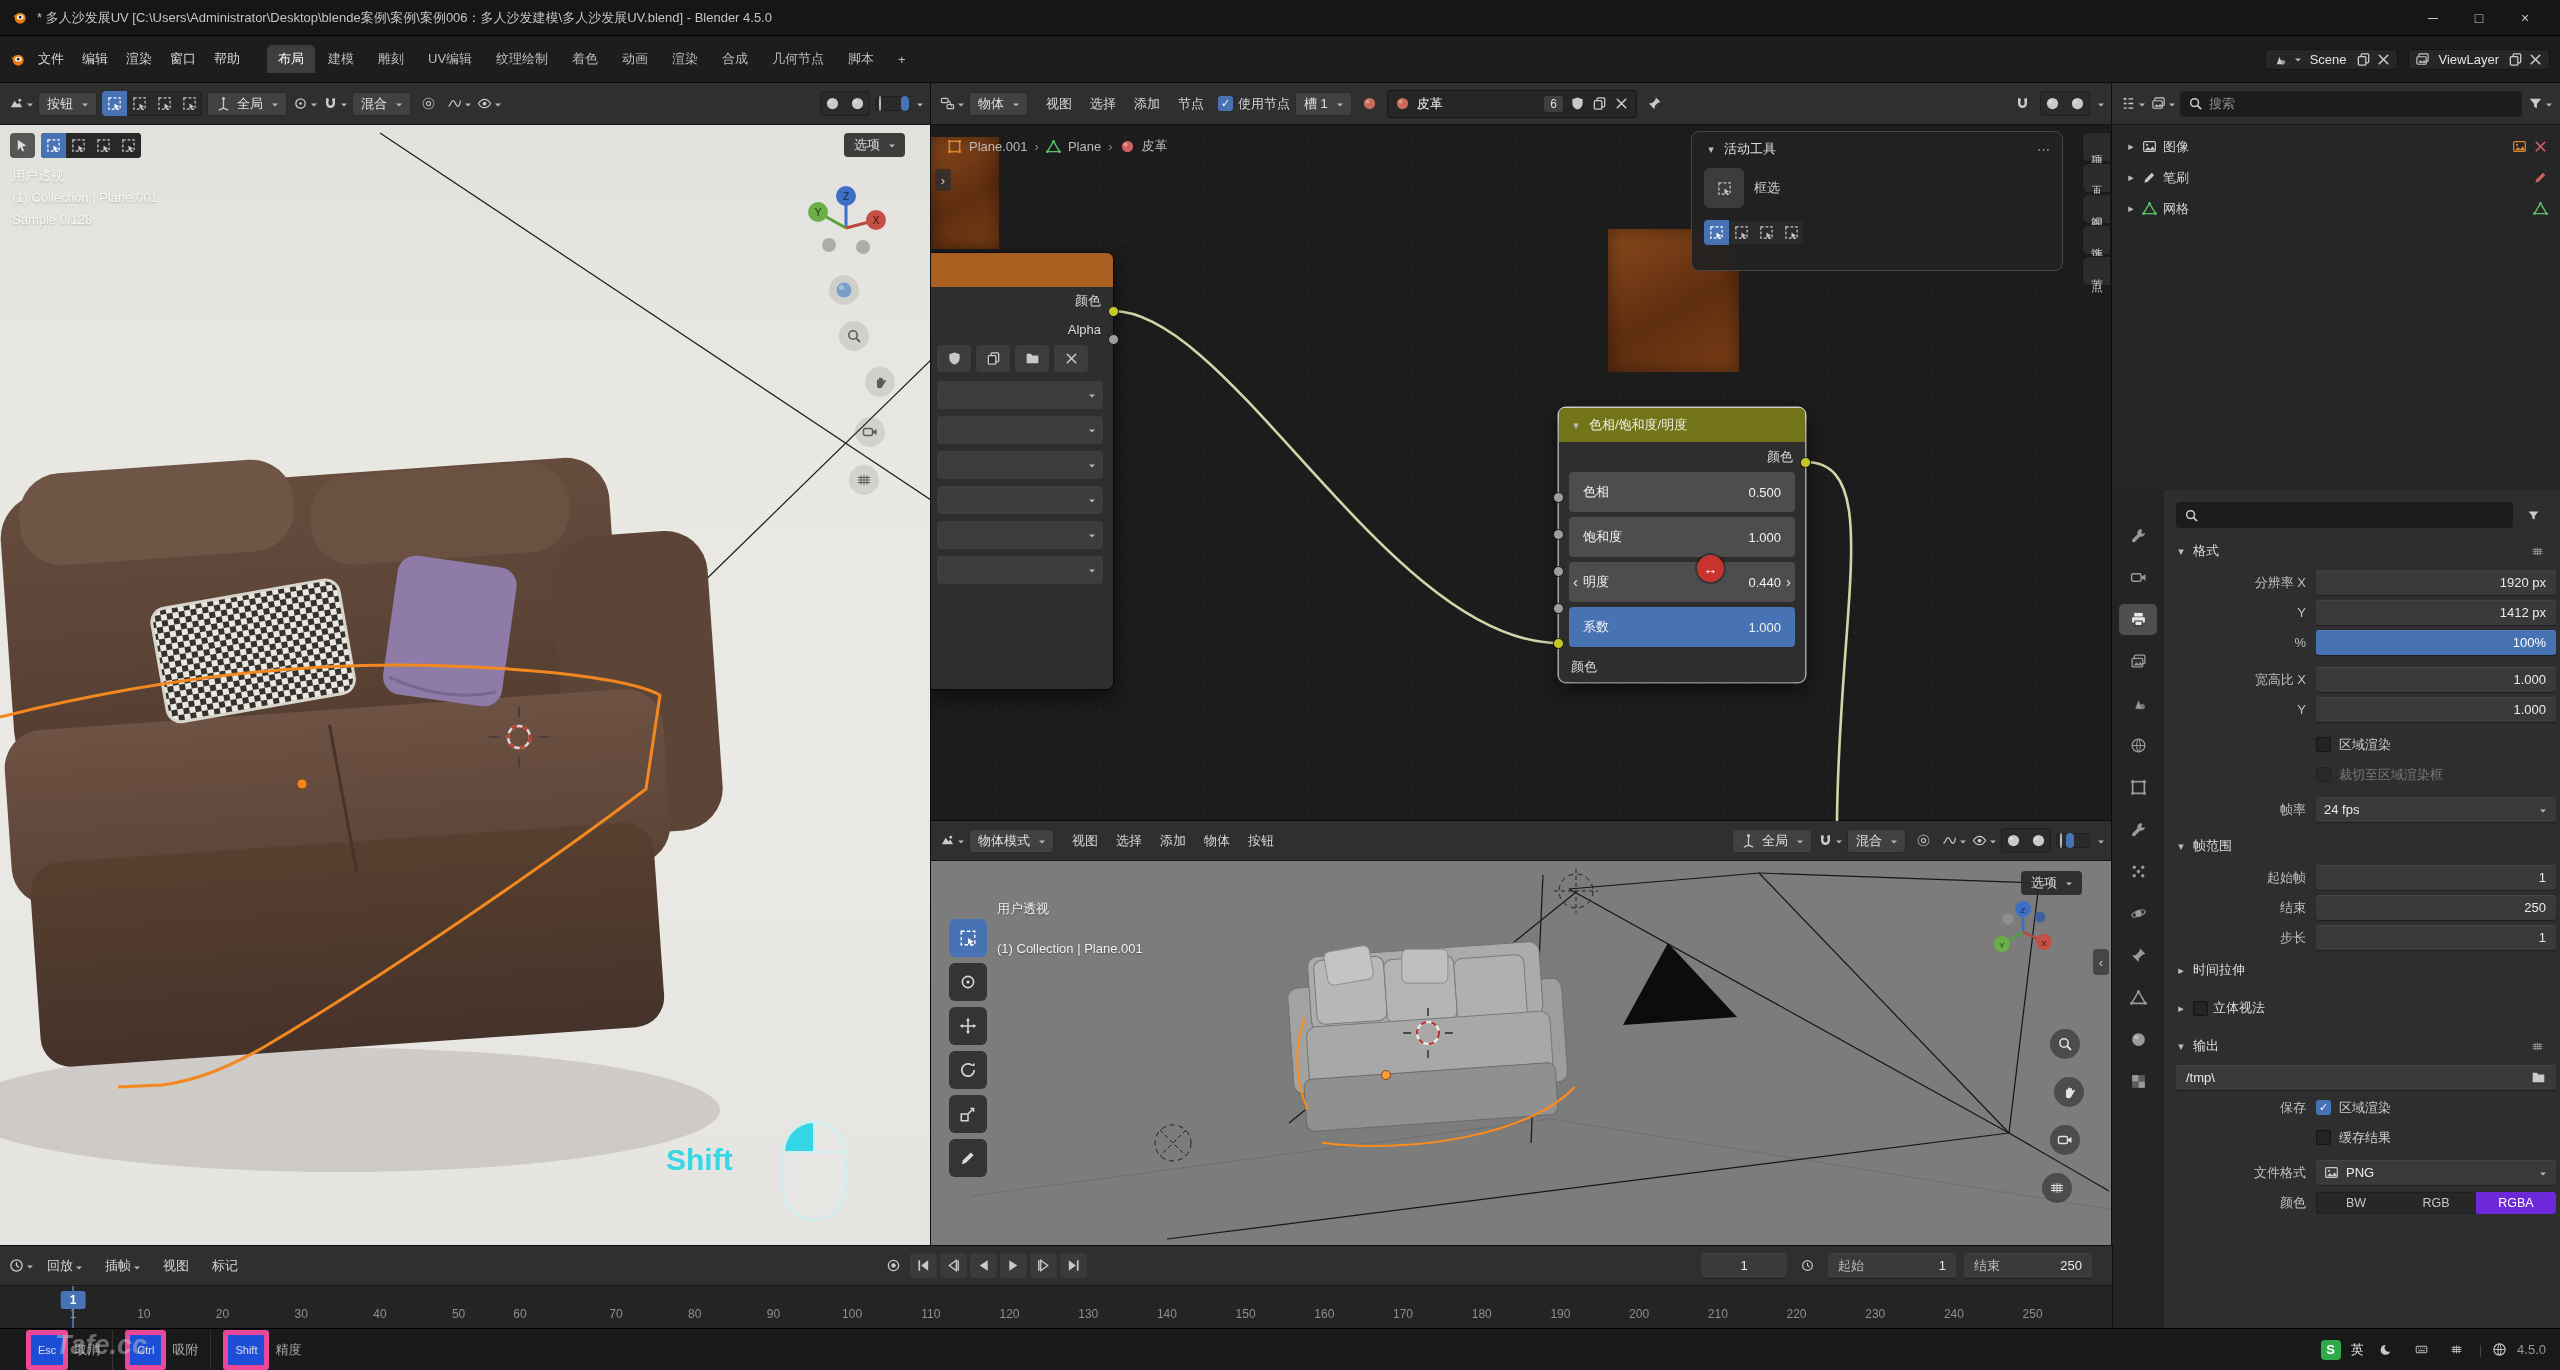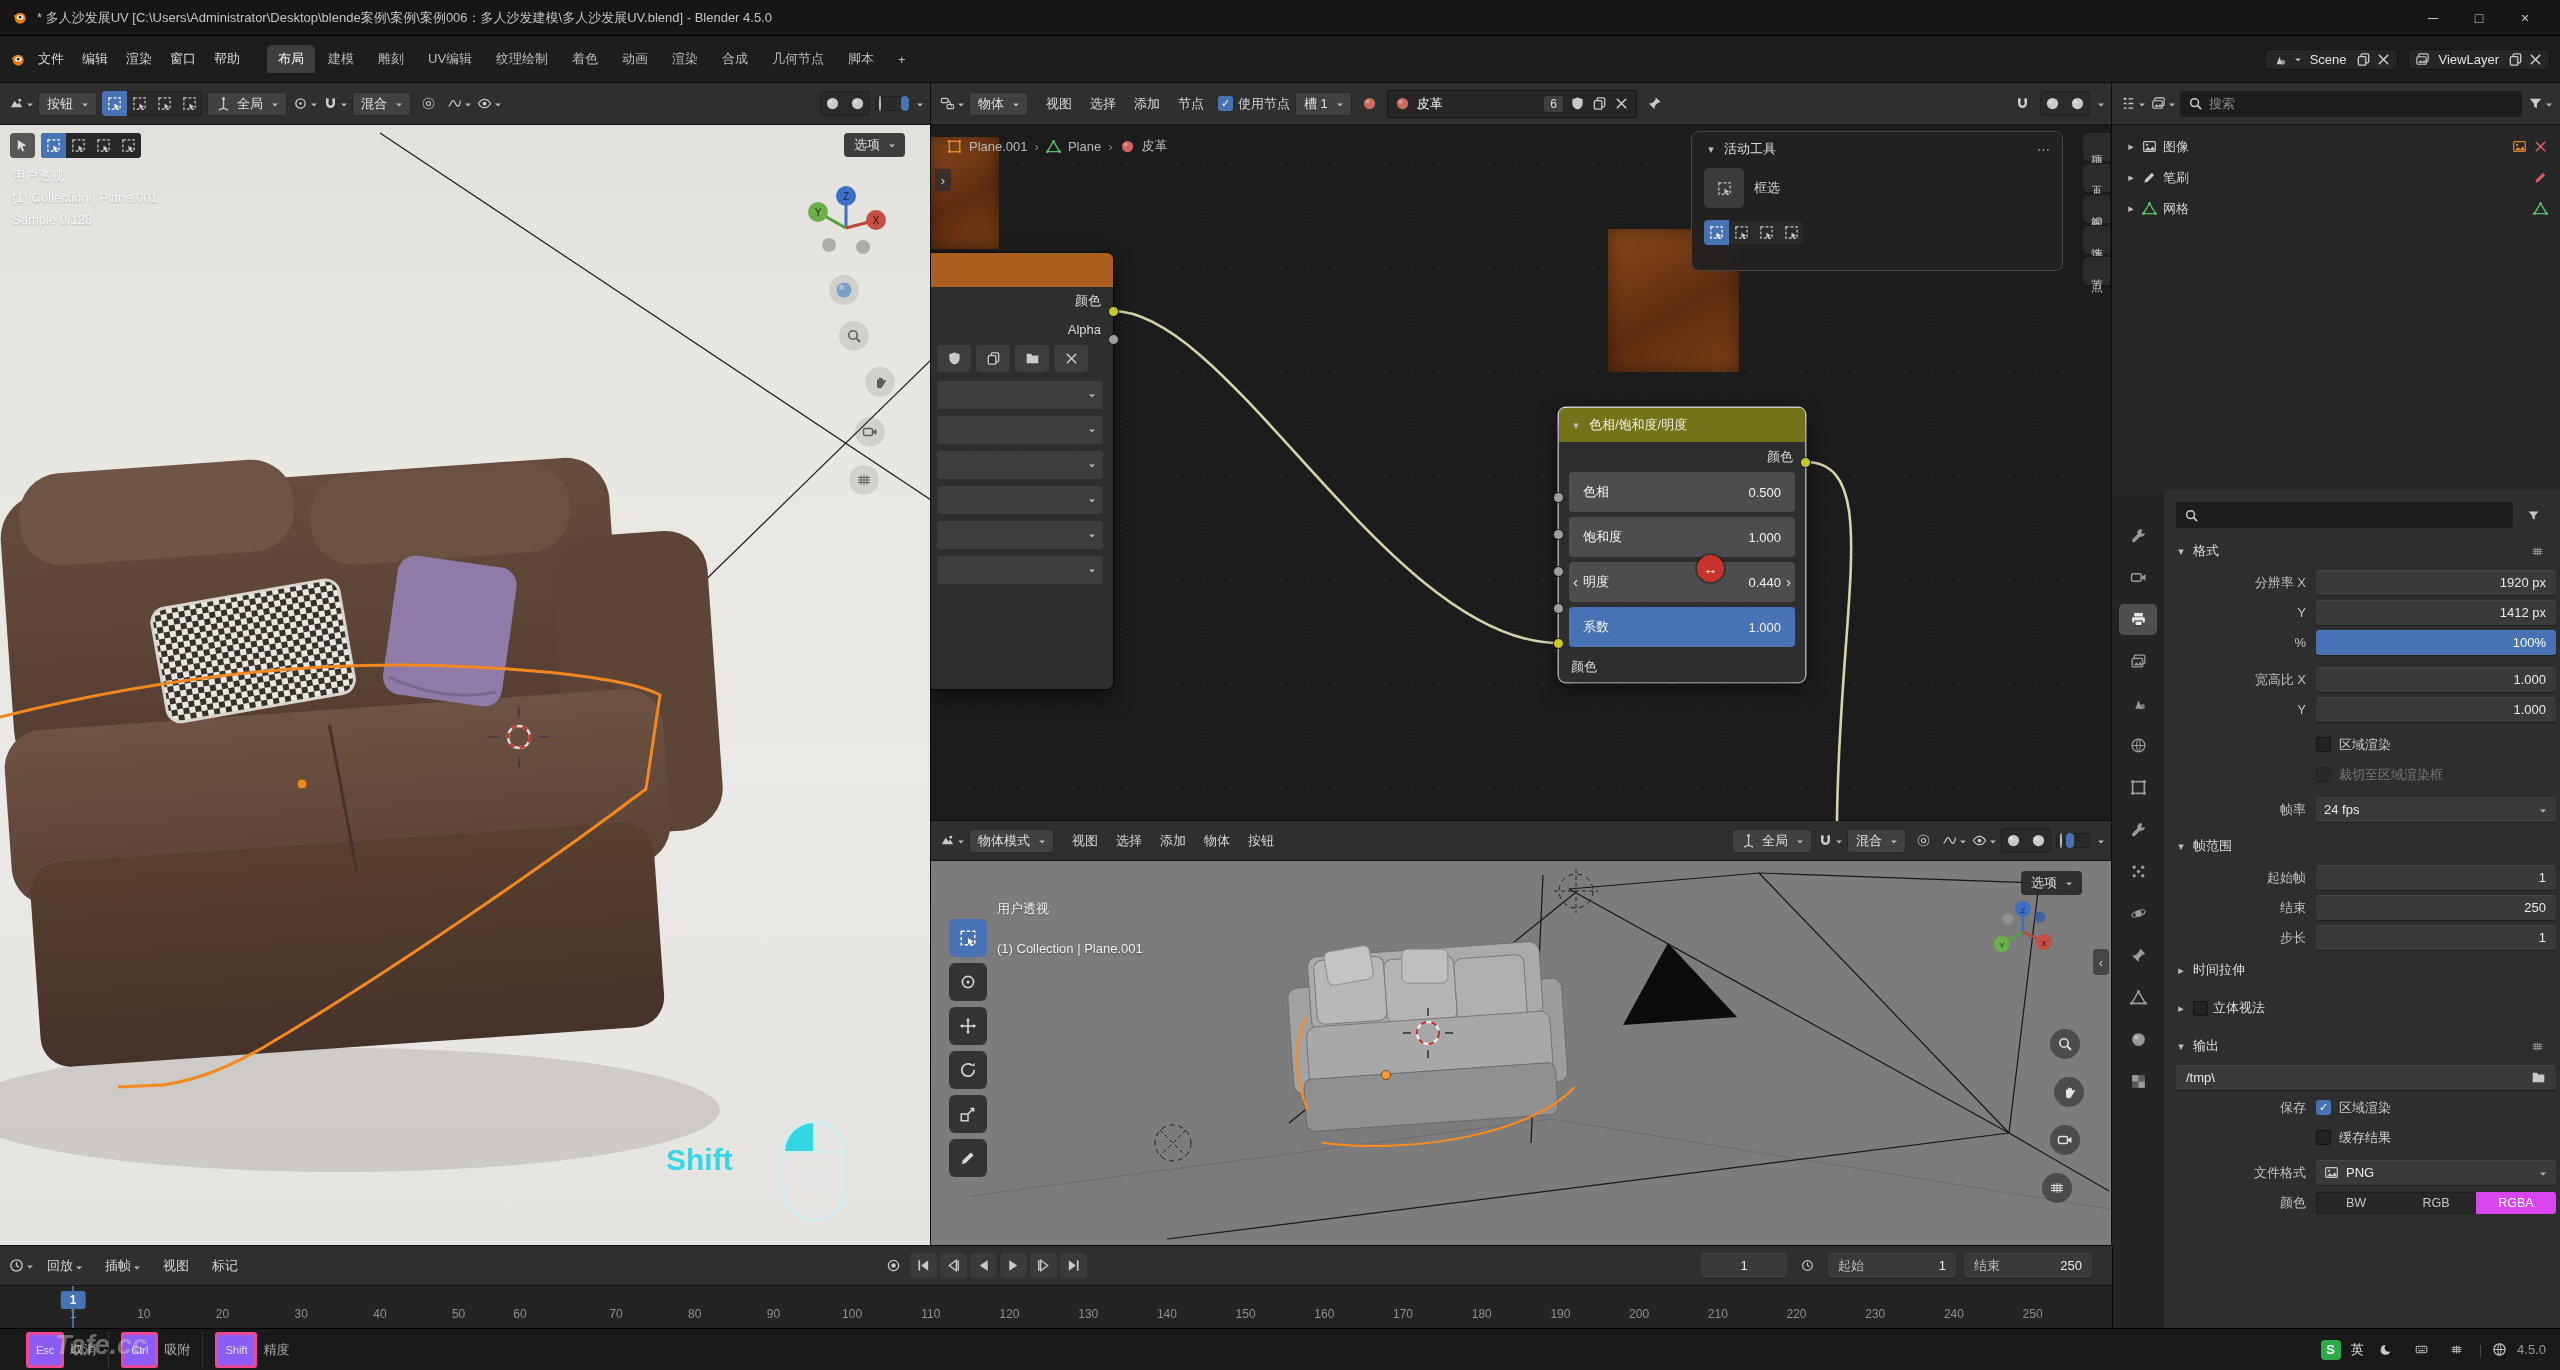--- a/index.html
+++ b/index.html
@@ -130,42 +130,42 @@
   .pfield{flex:1;height:25px;background:#3a3a3a;border-radius:3px;display:flex;align-items:center;justify-content:flex-end;padding:0 10px;color:#ebebeb;box-shadow:inset 0 1px 0 rgba(255,255,255,0.05),0 1px 1px rgba(0,0,0,0.35)}
   .pfield.slider{background:#4772b3;color:#fff}
   .pfield.ddp{justify-content:space-between;padding-left:8px}
   .pfield .lft{display:flex;align-items:center;gap:7px}
   .pchk{display:flex;align-items:center;gap:8px;color:#cfcfcf}
   .prow.disabled{opacity:0.45}
   .prow.full{padding-left:12px}
   .pfield.path{justify-content:space-between}
   .segfull{flex:1;display:flex;background:#272727;border-radius:3px;overflow:hidden;box-shadow:inset 0 0 0 1px #1e1e1e}
   .segbtn{flex:1;text-align:center;padding:4px 0;color:#c6c6c6;font-size:12.5px}
-  .segbtn.active{background:#d946ef;color:#fff}
+  .segbtn.active{background:#6d28d9;color:#fff}
   
   #timeline{left:0;top:1246px;width:2112px;height:82px;background:#2a2a2a}
   #timeline .ehdr{height:40px}
   .playback{position:absolute;left:880px;display:flex;align-items:center;gap:3px}
   .playback .ib{width:27px;height:25px;background:#3a3a3a}
   .playback .ib.plain{background:transparent}
   .tfields{position:absolute;right:20px;display:flex;align-items:center;gap:8px}
   .tfields .pfield{flex:none}
   .framefield{width:86px;justify-content:center}
   .lblfield{width:128px;justify-content:space-between;padding:12px 10px}
   .lblfield span:first-child{color:#bdbdbd}
   .ruler{position:relative;height:42px;background:#242424;overflow:hidden}
   .tick{position:absolute;bottom:7px;transform:translateX(-50%);color:#8f8f8f;font-size:12px}
   .playhead{position:absolute;left:72px;top:0;width:2px;height:42px;background:rgba(71,114,179,0.9)}
   .cfbadge{position:absolute;left:73px;top:5px;transform:translateX(-50%);background:#4772b3;color:#fff;font-size:12px;font-weight:bold;border-radius:3px;padding:2px 9px}
   
   #statusbar{position:absolute;left:0;top:1328px;width:2560px;height:42px;background:#191919;border-top:1px solid #000;display:flex;align-items:center;padding:0 14px;color:#a8a8a8}
   .hints{display:flex;align-items:center}
   .hint{display:flex;align-items:center;gap:6px;padding:0 12px}
   .hint + .hint{border-left:1px solid #333}
-  .hint kbd{background:#8b5cf6;border:3px solid #ec4899;border-radius:3px;padding:9px 7px;font-size:11px;color:#e0e0e0;font-family:inherit}
+  .hint kbd{background:#1d4ed8;border:5px solid #ec4899;border-radius:3px;padding:9px 7px;font-size:11px;color:#e0e0e0;font-family:inherit}
   .hl{color:#a8a8a8}
   .sb-right{margin-left:auto;display:flex;align-items:center;gap:10px}
   .sogou{width:20px;height:20px;border-radius:4px;background:#2faa4a;color:#fff;font-weight:bold;font-size:13px;display:flex;align-items:center;justify-content:center}
   .imetxt{color:#e0e0e0}
   .sep{color:#4a4a4a}
   .ver{color:#9a9a9a}
   #watermark{position:absolute;left:55px;top:1330px;font-size:27px;font-style:italic;font-weight:bold;color:rgba(205,205,205,0.45);z-index:50;pointer-events:none}
   .grow{flex:1}
   .matfield{display:flex;align-items:center;gap:7px;background:#262626;border-radius:4px;height:28px;padding:0 8px;width:250px;box-shadow:inset 0 0 0 1px #161616}
   .matfield .nm{color:#f0f0f0;flex:1}

